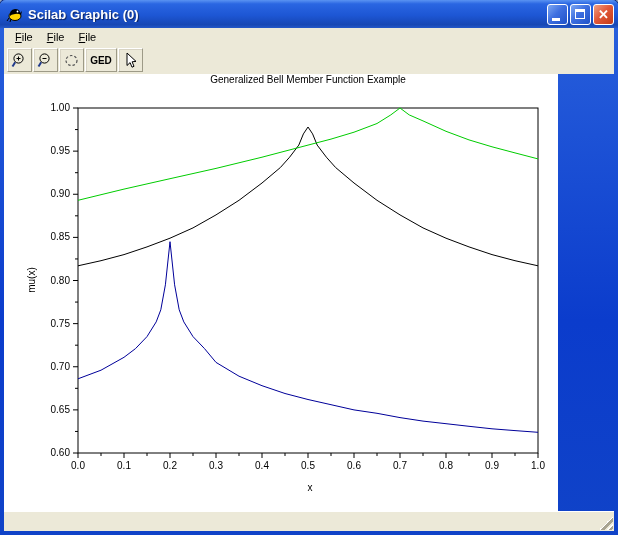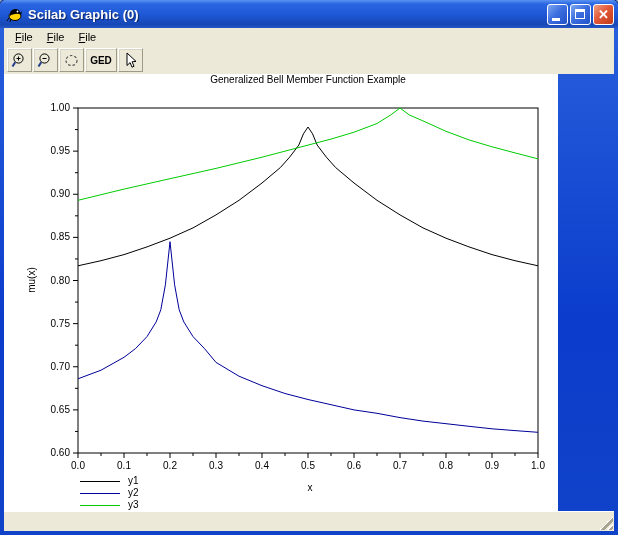--- a/index.html
+++ b/index.html
@@ -171,33 +171,19 @@
           <line x1="74" y1="55.5625" x2="71" y2="55.5625" stroke="#000000" stroke-width="1"></line>
         </g>
       <g>
           <polyline points="74.0,191.8 97.0,186.7 120.0,180.6 143.0,172.9 166.0,164.2 189.0,153.9 212.0,140.9 235.0,126.3 258.0,109.0 276.4,93.5 285.6,83.2 294.8,71.1 299.4,59.9 304.0,53.0 308.6,59.9 313.2,71.1 322.4,83.2 331.6,93.5 350.0,109.0 373.0,126.3 396.0,140.9 419.0,153.9 442.0,164.2 465.0,172.9 488.0,180.6 511.0,186.7 534.0,191.8" fill="none" stroke="#000000" stroke-width="1"></polyline>
           <polyline points="74.0,304.8 97.0,296.2 120.0,283.3 131.5,274.6 143.0,262.6 152.2,247.9 156.8,235.8 161.4,210.8 166.0,167.7 170.6,210.8 175.2,235.8 179.8,247.9 189.0,262.6 200.5,274.6 212.0,288.4 235.0,302.2 258.0,311.7 281.0,319.5 304.0,325.5 327.0,330.7 350.0,335.9 373.0,339.3 396.0,343.6 419.0,347.1 442.0,349.7 465.0,352.3 488.0,354.8 511.0,356.6 534.0,358.3" fill="none" stroke="#000099" stroke-width="1"></polyline>
           <polyline points="74.0,126.3 120.0,115.1 166.0,104.7 212.0,94.4 258.0,83.2 304.0,71.1 327.0,65.1 350.0,58.2 373.0,49.5 386.8,40.9 396.0,34.0 405.2,40.9 419.0,46.9 442.0,57.3 465.0,65.9 488.0,72.8 511.0,78.9 534.0,84.9" fill="none" stroke="#00cc00" stroke-width="1"></polyline>
         </g>
       <text x="306" y="417" font-size="10" text-anchor="middle" fill="#000">x</text>
       <text x="31" y="206" font-size="10" text-anchor="middle" fill="#000" transform="rotate(-90 31 206)">mu(x)</text>
     </svg>
-    <div class="legend">
-        <div class="legend-row">
-          <span class="legend-line" style="border-top-color: rgb(0, 0, 0);"></span>
-          <span class="legend-label">y1</span>
-        </div>
-        <div class="legend-row">
-          <span class="legend-line" style="border-top-color: rgb(0, 0, 153);"></span>
-          <span class="legend-label">y2</span>
-        </div>
-        <div class="legend-row">
-          <span class="legend-line" style="border-top-color: rgb(0, 204, 0);"></span>
-          <span class="legend-label">y3</span>
-        </div>
-      </div>
   </div>
 
   <div class="statusbar">
     <span class="grip"></span>
   </div>
 
 </div>
 
 </body></html>

